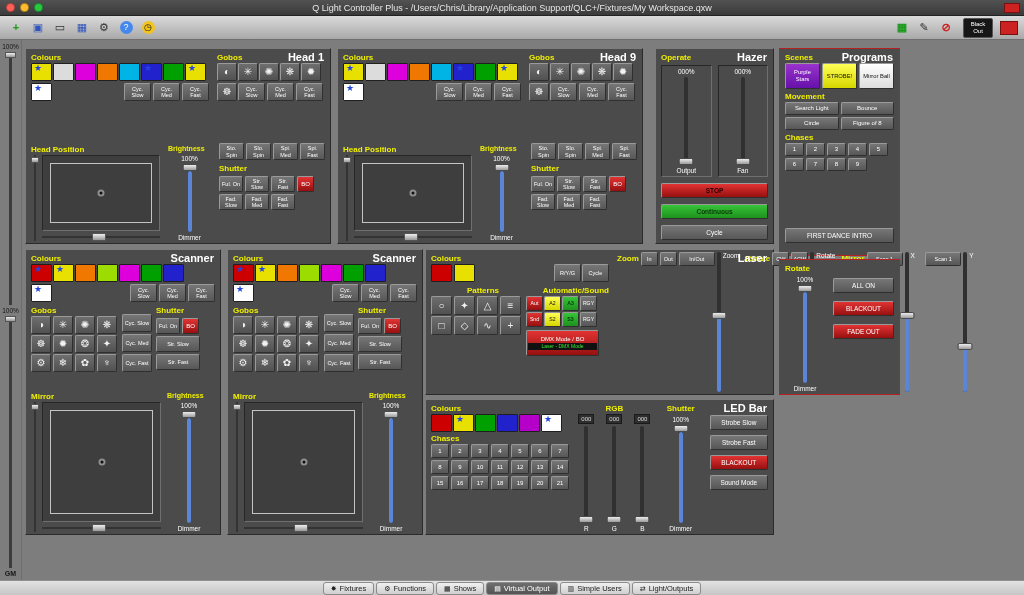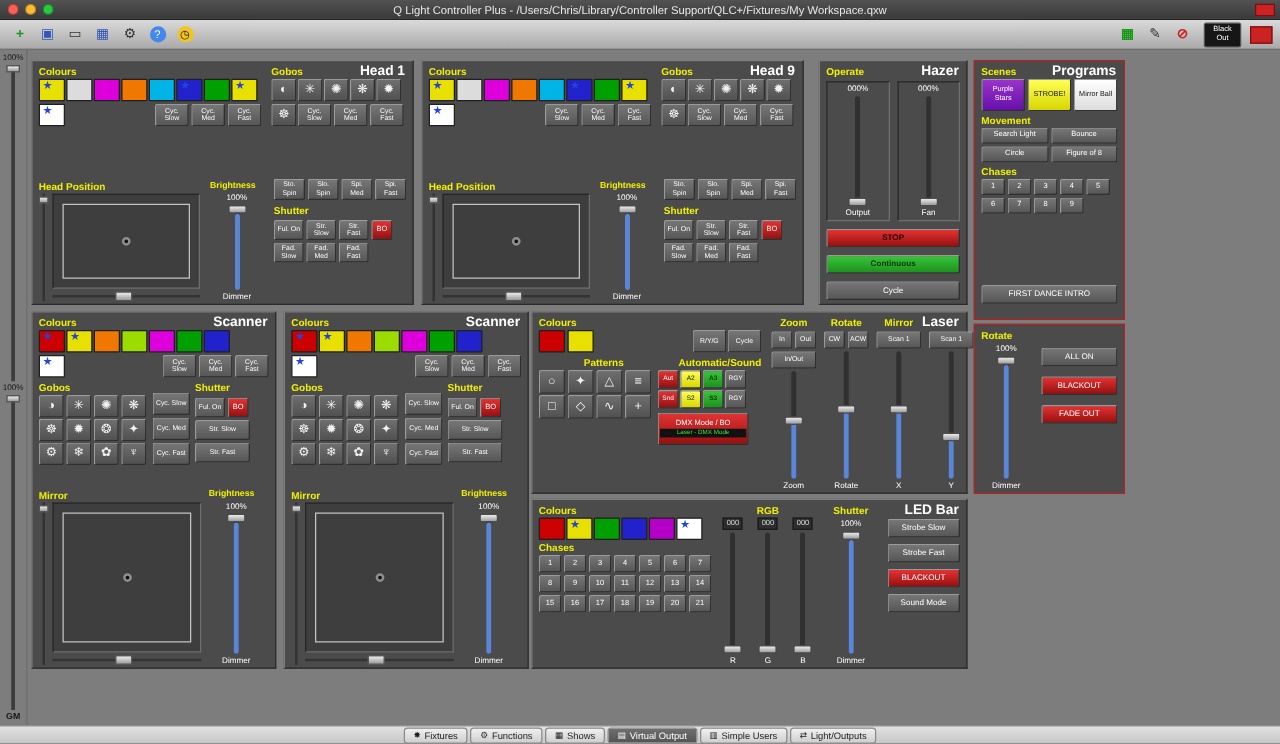--- a/index.html
+++ b/index.html
@@ -137,21 +137,21 @@
   .laserlabels{display:flex;margin-left:36px;}
   .laserlabels .seclabel:first-child{width:97px;}
   .lasergrids{display:flex;gap:4px;}
   .patgrid{display:grid;grid-template-columns:repeat(4,22px);gap:1px;align-content:flex-start;}
   .gobo.pat{width:21px;height:19px;}
   .ascol{display:flex;flex-direction:column;gap:2px;}
   .asrow{display:flex;gap:1px;margin-bottom:1px;}
   .dmxbtn{flex-direction:column;width:73px;height:26px;font-size:6px;gap:1px;padding:1px;}
   .dmxsub{background:#111;color:#33ee33;font-size:5px;width:100%;line-height:1.4;}
   .laserright{flex:1;display:flex;gap:6px;}
-  .lcol{flex:1;display:flex;flex-direction:column;align-items:center;gap:2px;}
+  .lcol{flex:1;display:flex;flex-direction:row;gap:2px;}
   .lcol .seclabel{margin-bottom:0;}
   .lcol .vtrack{width:4px;}
 
   
   .ledbarpanel{left:403px;top:359px;width:349px;height:136px;padding:2px 5px;display:flex;gap:8px;}
   .lbleft{width:150px;}
   .lbrgb{width:82px;display:flex;flex-direction:column;align-items:center;}
   .rgbcols{display:flex;gap:12px;flex:1;}
   .rgbcol{display:flex;flex-direction:column;align-items:center;gap:2px;}
   .rgbval{background:#2e2e2e;border:1px solid #1a1a1a;color:#ddd;font-size:6px;padding:0 2px;line-height:1.4;}
@@ -176,21 +176,21 @@
 <body>
 
 <div class="app">
 
   <div class="titlebar">
     <div class="lights">
       <span class="light red"></span>
       <span class="light yellow"></span>
       <span class="light green"></span>
     </div>
-    <div class="wintitle">Q Light Controller Plus - /Users/Chris/Library/Controller Support/QLC+/Fixtures/My Workspace.qxw</div>
+    <div class="wintitle">Q Light Controller Plus - /Users/Chris/Library/Application Support/QLC+/Fixtures/My Workspace.qxw</div>
     <span class="tb-red"></span>
   </div>
 
   <div class="toolbar">
     <div class="btnrow">
 
         <button class="tbtn">
           <span class="tglyph ic-green">+</span>
         </button>
 

